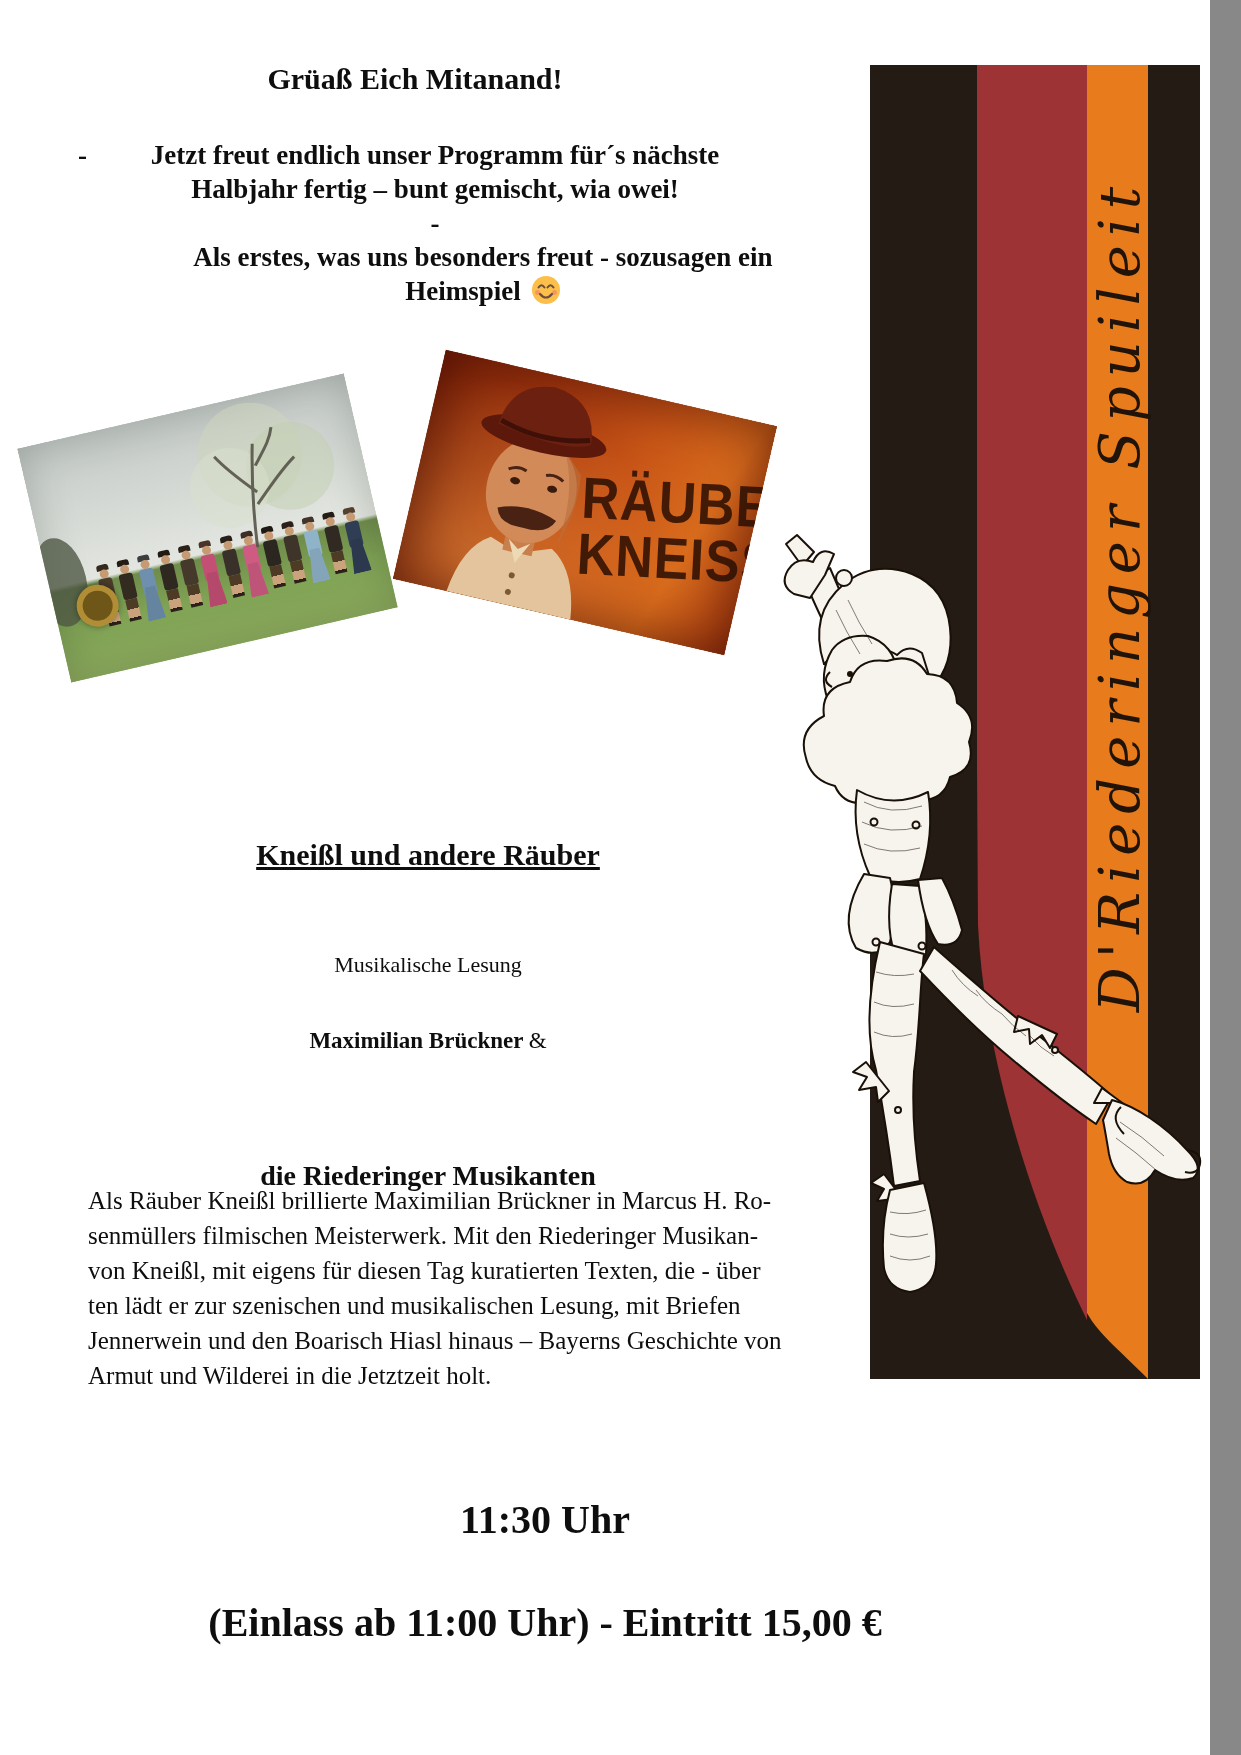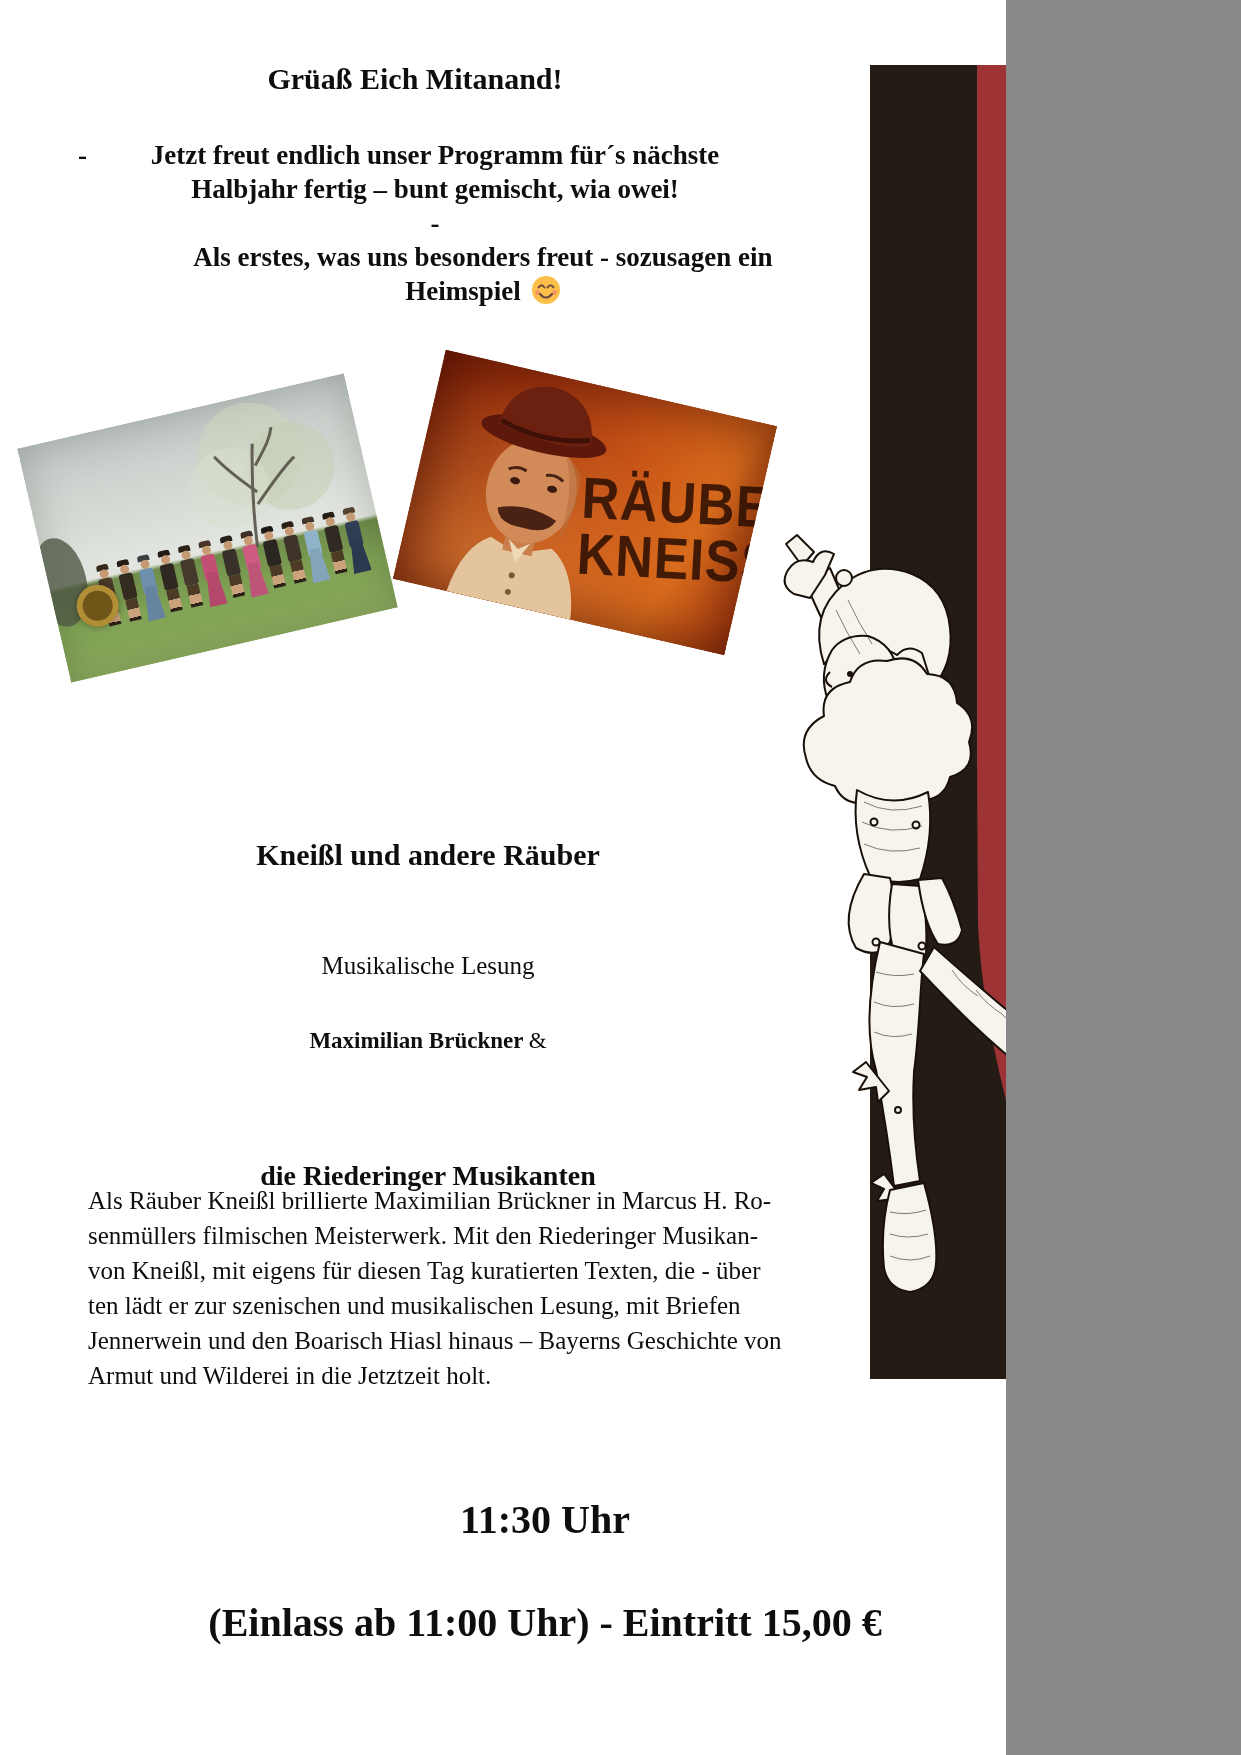--- a/index.html
+++ b/index.html
@@ -1,16 +1,16 @@
 <!DOCTYPE html>
 <html><head>
 <meta charset="utf-8">
 <style>
   html,body{margin:0;padding:0;background:#888;}
-  #page{position:relative;width:1006px;height:1755px;background:#ffffff;overflow:hidden;
+  #page{position:relative;width:1210px;height:1755px;background:#ffffff;overflow:hidden;
         font-family:"Liberation Serif",serif;color:#0e0e0e;}
   
   .col{position:absolute;left:10px;width:850px;}
   #greeting{top:62px;text-align:center;font-size:30px;font-weight:bold;left:0;width:830px;}
   #intro{top:138px;font-size:27px;font-weight:bold;line-height:34px;}
   #intro .c{text-align:center;}
   #intro .l{text-align:center;padding-left:96px;}
   #intro .dash{position:absolute;left:68px;top:0;}
   .emoji{display:inline-block;vertical-align:-5px;margin-left:10px;}
   
@@ -34,22 +34,22 @@
       background:
         radial-gradient(circle at 20% 85%,rgba(255,190,90,.35),transparent 55%),
         linear-gradient(110deg,#7e2408 0%,#a83a10 30%,#c85517 55%,#d96c1d 78%,#a93d10 100%);
       box-shadow:inset 0 0 55px rgba(50,5,0,.6);}
   #kneissl-title{position:absolute;left:49%;top:30%;transform:rotate(-10deg) scaleY(1.12);
       font-family:"Liberation Sans",sans-serif;font-weight:900;font-size:52px;line-height:50px;
       color:#2e1004;letter-spacing:1px;opacity:.88;text-align:center;}
   
   .center-line{position:absolute;left:0;width:856px;text-align:center;}
   #title1{top:793px;font-size:30px;font-weight:bold;}
-  #title2{top:838px;font-size:30px;font-weight:bold;}
-  #subtitle{top:952px;font-size:25px;}
+  #title2{top:838px;font-size:30px;font-weight:bold;text-decoration:underline;}
+  #subtitle{top:952px;font-size:22px;}
   #performer{top:1028px;font-size:23px;font-weight:bold;}
   #performer .amp{font-weight:normal;}
   #ensemble{top:1160px;font-size:28px;font-weight:bold;}
   #paragraph{position:absolute;left:88px;top:1183px;width:710px;font-size:25px;line-height:35px;white-space:nowrap;}
   #date{top:1403px;font-size:40px;font-weight:bold;}
   #time{top:1496px;font-size:40px;font-weight:bold;}
   #admission{top:1599px;font-size:40px;font-weight:bold;}
   .bottom{left:0;width:1090px;}
   
   #sidebar{position:absolute;left:870px;top:65px;width:330px;height:1314px;}

